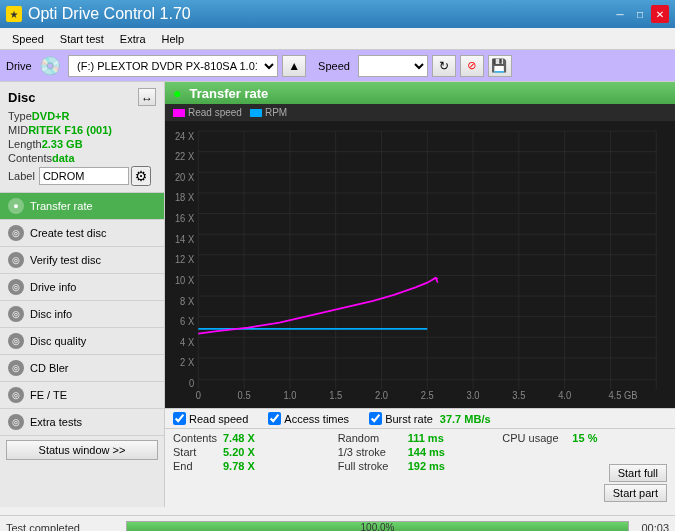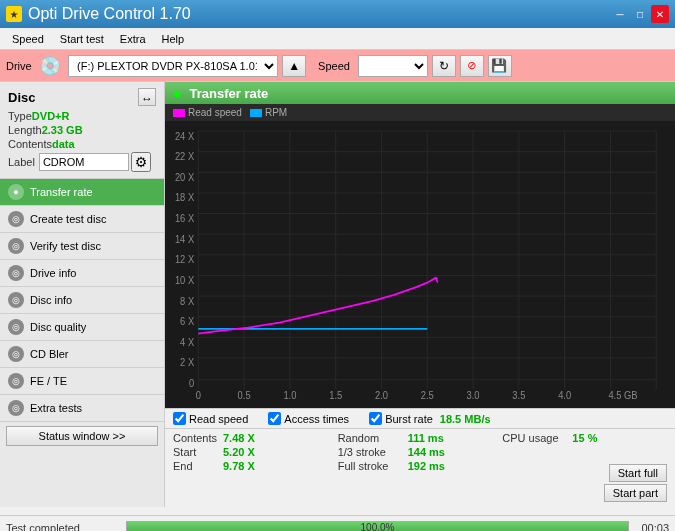--- a/index.html
+++ b/index.html
@@ -33,21 +33,21 @@
     }
     .menu-item {
       padding: 2px 8px;
       cursor: pointer;
       border-radius: 2px;
       font-size: 11px;
     }
 
     
     .toolbar {
-      background: #fca5a5;
+      background: #c4b5fd;
       border-bottom: 1px solid #ccc;
       display: flex;
       align-items: center;
       padding: 3px 6px;
       gap: 4px;
       height: 32px;
     }
     .toolbar-label { font-size: 11px; margin-right: 4px; }
     .drive-select {
       background: white;
@@ -304,20 +304,24 @@
     <div class="disc-panel">
       <div class="disc-header">
         <span class="disc-title">Disc</span>
         <button class="toolbar-btn" style="width:18px; height:18px; font-size:12px;">↔</button>
       </div>
       <div class="disc-info-row">
         <span class="disc-info-label">Type</span>
         <span class="disc-info-value">DVD+R</span>
       </div>
       <div class="disc-info-row">
+        <span class="disc-info-label">MID</span>
+        <span class="disc-info-value">RITEK F16 (001)</span>
+      </div>
+      <div class="disc-info-row">
         <span class="disc-info-label">Length</span>
         <span class="disc-info-value">2.33 GB</span>
       </div>
       <div class="disc-info-row">
         <span class="disc-info-label">Contents</span>
         <span class="disc-info-value">data</span>
       </div>
       <div class="label-row">
         <span class="disc-info-label" style="margin-right:4px;">Label</span>
         <input class="label-input" value="CDROM" style="">
@@ -455,21 +459,21 @@
         <input type="checkbox" checked="" style="">
         <span>Read speed</span>
       </div>
       <div class="chart-check">
         <input type="checkbox" checked="" style="">
         <span>Access times</span>
       </div>
       <div class="chart-check">
         <input type="checkbox" checked="" style="">
         <span>Burst rate</span>
-        <span class="burst-rate-value">18.5 MB/s</span>
+        <span class="burst-rate-value">37.7 MB/s</span>
       </div>
     </div>
 
     <div class="stats-area">
 
       <div class="stat-col">
         <div class="stat-row">
           <span class="stat-label">Contents</span>
           <span class="stat-value">7.48 X</span>
         </div>

